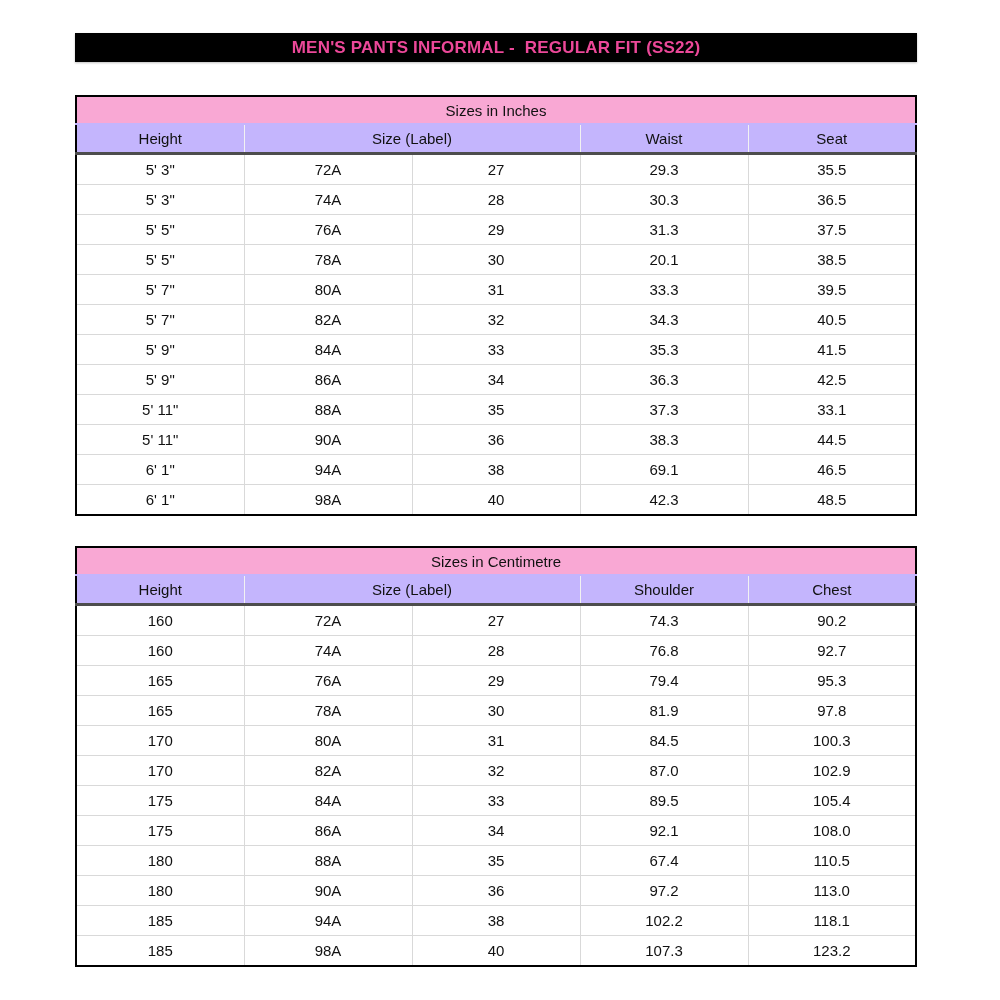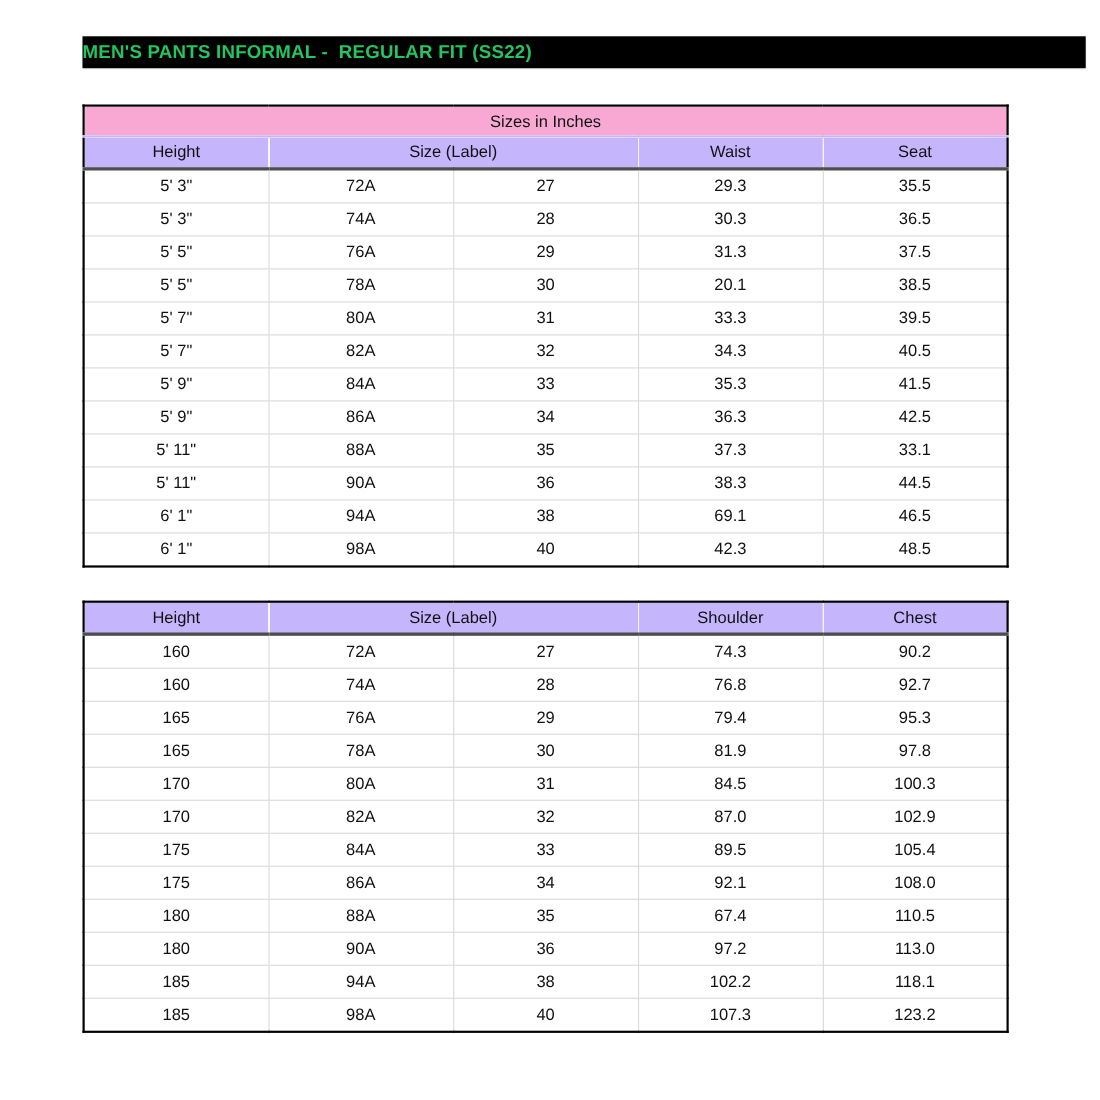--- a/index.html
+++ b/index.html
@@ -12,26 +12,27 @@
     position: relative;
     width: 1000px;
     height: 1000px;
     background: #ffffff;
     overflow: hidden;
   }
   .banner {
     position: absolute;
     left: 75px;
     top: 33px;
-    width: 912px;
+    width: 842px;
     height: 29px;
     background: #000000;
-    color: #22c55e;
+    color: #ec4899;
     display: flex;
     align-items: center;
+    justify-content: center;
     box-shadow: 0 1px 2px rgba(0,0,0,0.25);
   }
   .banner span {
     font-weight: bold;
     font-size: 17px;
     letter-spacing: 0.2px;
     white-space: pre;
   }
   .table-wrap { position: absolute; left: 75px; }
   .table-wrap.t0 { top: 95px; }
@@ -188,20 +189,23 @@
   <div class="table-wrap t1">
       <table class="size-table">
         <colgroup>
           <col style="width: 20%;">
           <col style="width: 20%;">
           <col style="width: 20%;">
           <col style="width: 20%;">
           <col style="width: 20%;">
         </colgroup>
         <tbody>
+          <tr class="title-row">
+            <td colspan="5">Sizes in Centimetre</td>
+          </tr>
           <tr class="header-row">
             <td colspan="1">Height</td>
             <td colspan="2">Size (Label)</td>
             <td colspan="1">Shoulder</td>
             <td colspan="1">Chest</td>
           </tr>
           <tr class="data-row">
             <td>160</td>
             <td>72A</td>
             <td>27</td>

